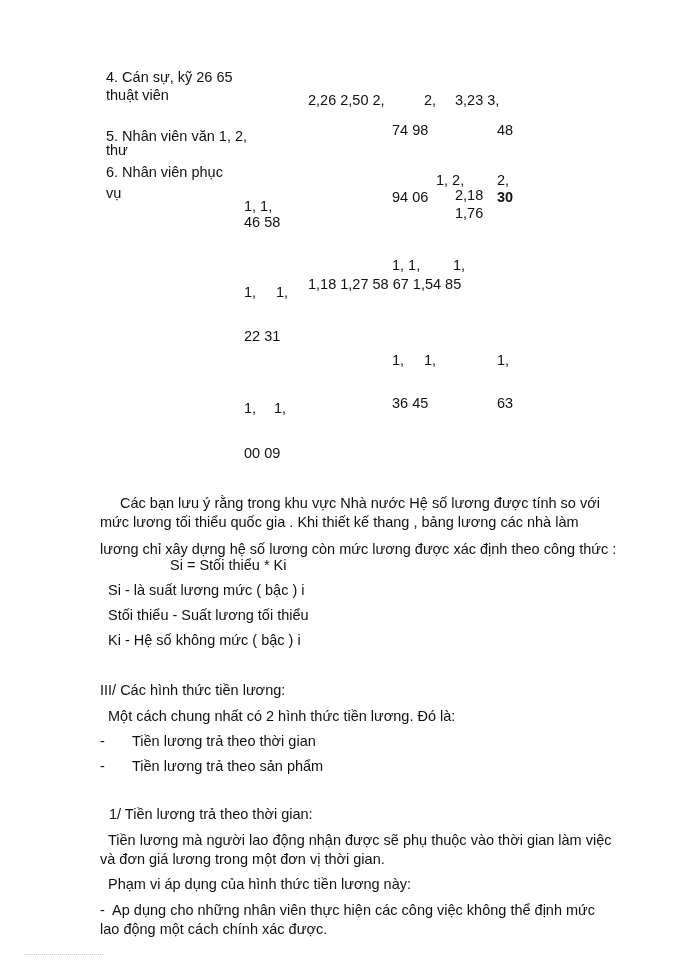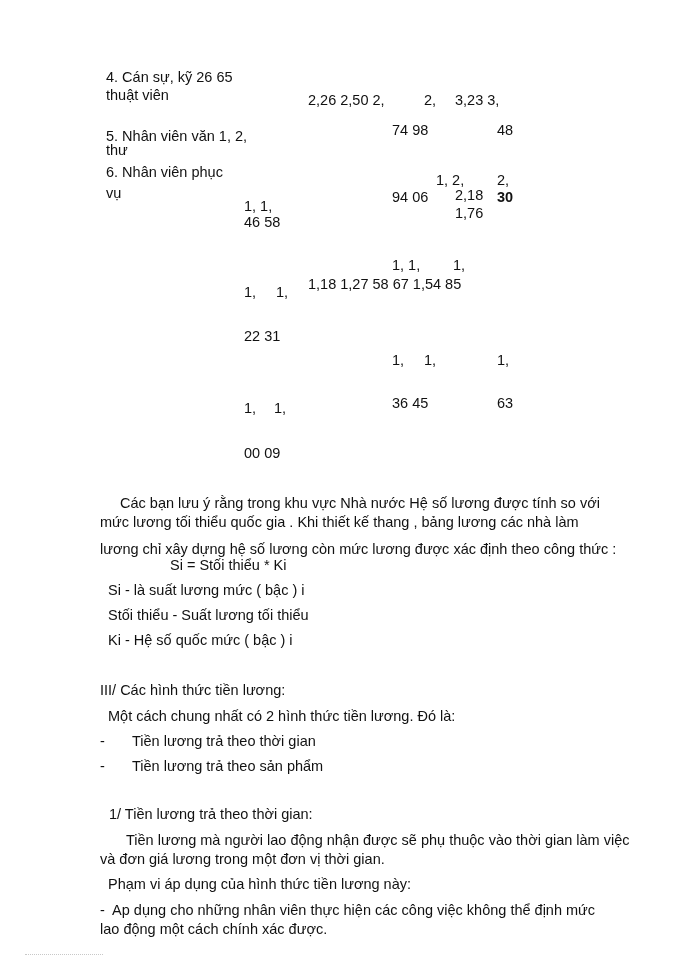--- a/index.html
+++ b/index.html
@@ -50,29 +50,29 @@
     <div class="t" style="left: 244px; top: 445px;">00 09</div>
   </div>
 
 <div class="p" style="left:112px;top:495px;">  Các bạn lưu ý rằng trong khu vực Nhà nước Hệ số lương được tính so với</div>
 <div class="p" style="left:100px;top:514px;">mức lương tối thiểu quốc gia . Khi thiết kế thang , bảng lương các nhà làm</div>
 <div class="p" style="left:100px;top:513px;margin-top:28px;">lương chỉ xây dựng hệ số lương còn mức lương được xác định theo công thức :</div>
 
 <div class="p" style="left:170px;top:557px;">Si = Stối thiểu * Ki</div>
 <div class="p" style="left:108px;top:582px;">Si - là suất lương mức ( bậc ) i</div>
 <div class="p" style="left:108px;top:607px;">Stối thiểu - Suất lương tối thiểu</div>
-<div class="p" style="left:108px;top:632px;">Ki - Hệ số quốc mức ( bậc ) i</div>
+<div class="p" style="left:108px;top:632px;">Ki - Hệ số không mức ( bậc ) i</div>
 
 <div class="p" style="left:100px;top:682px;">III/ Các hình thức tiền lương:</div>
 <div class="p" style="left:108px;top:708px;">Một cách chung nhất có 2 hình thức tiền lương. Đó là:</div>
 <div class="p" style="left:100px;top:733px;">-</div>
 <div class="p" style="left:132px;top:733px;">Tiền lương trả theo thời gian</div>
 <div class="p" style="left:100px;top:758px;">-</div>
 <div class="p" style="left:132px;top:758px;">Tiền lương trả theo sản phẩm</div>
 
 <div class="p" style="left:109px;top:806px;">1/ Tiền lương trả theo thời gian:</div>
-<div class="p" style="left:108px;top:832px;margin-left:18px;">Tiền lương mà người lao động nhận được sẽ phụ thuộc vào thời gian làm việc</div>
+<div class="p" style="left:108px;top:832px;">Tiền lương mà người lao động nhận được sẽ phụ thuộc vào thời gian làm việc</div>
 <div class="p" style="left:100px;top:851px;">và đơn giá lương trong một đơn vị thời gian.</div>
 <div class="p" style="left:108px;top:876px;">Phạm vi áp dụng của hình thức tiền lương này:</div>
 <div class="p" style="left:100px;top:902px;">-  Ap dụng cho những nhân viên thực hiện các công việc không thể định mức</div>
 <div class="p" style="left:100px;top:921px;">lao động một cách chính xác được.</div>
 
 <div class="footer-rule"></div>
 
 </body></html>

